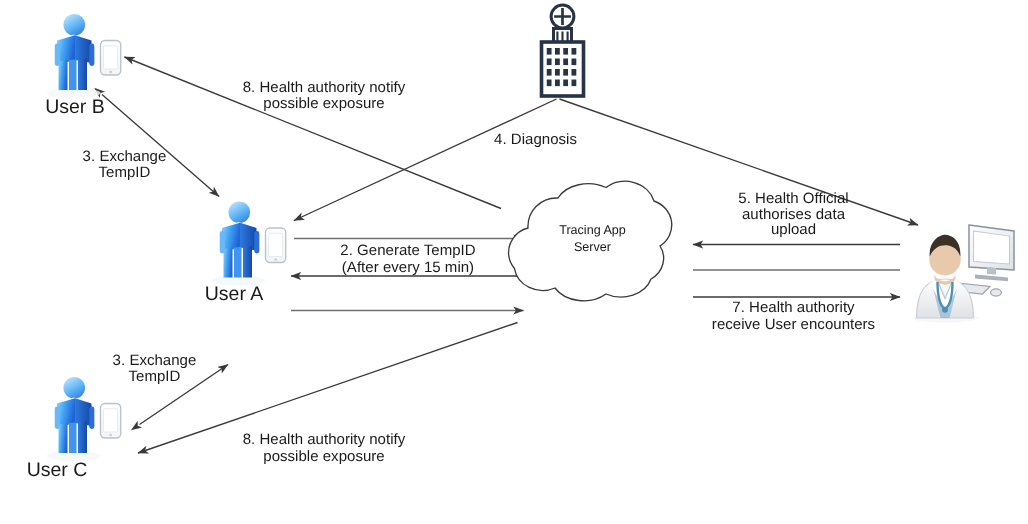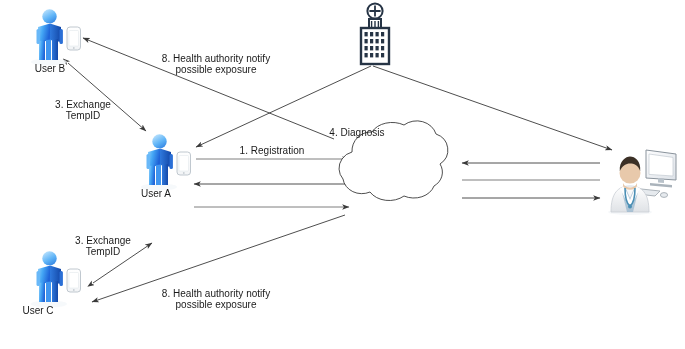--- a/index.html
+++ b/index.html
@@ -27,21 +27,21 @@
     font-size: 10px;
     line-height: 10.5px;
     color: #1a1a1a;
     text-align: center;
     white-space: pre-line;
     letter-spacing: 0.02px;
   }
   .actor-caption {
     position: absolute;
     font-family: "Liberation Sans", sans-serif;
-    font-size: 10px;
+    font-size: 13px;
     color: #1a1a1a;
     text-align: center;
     width: 60px;
   }
   .cloud-label {
     position: absolute;
     font-family: "Liberation Sans", sans-serif;
     font-size: 8.4px;
     line-height: 10.5px;
     color: #1a1a1a;
@@ -226,29 +226,37 @@
       <path d="M17,35 C19,41 29,41 31,35 L31,38 C29,43 19,43 17,38 Z" fill="#e8c9ab"></path>
       <path d="M19,40 C19,50 21,56 24,58 C27,56 29,50 29,40" fill="none" stroke="#4b8fb5" stroke-width="1.6"></path>
       <circle cx="24" cy="58.5" r="2" fill="#4b8fb5"></circle>
     </g>
   </svg>
 
   <div class="actor-caption" style="left:20px; top:63px;">User B</div>
   <div class="actor-caption" style="left:126px; top:188px;">User A</div>
   <div class="actor-caption" style="left:8px; top:305px;">User C</div>
 
+  <div class="cloud-label" style="left:352px; top:148px; width:86px;">Tracing App
+Server</div>
 
   <div class="label" style="left:48px; top:100px; width:70px;">3. Exchange
 TempID</div>
   <div class="label" style="left:68px; top:236px; width:70px;">3. Exchange
 TempID</div>
 
   <div class="label" style="left:152px; top:54px; width:128px;">8. Health authority notify
 possible exposure</div>
   <div class="label" style="left:152px; top:289px; width:128px;">8. Health authority notify
 possible exposure</div>
 
-  <div class="label" style="left:322px; top:89px; width:70px;margin-top:39px;">4. Diagnosis</div>
-
-  <div class="label" style="left:216px; top:146px; width:112px;">1. Registration</div>
-
+  <div class="label" style="left:322px; top:89px; width:70px;">4. Diagnosis</div>
+
+  <div class="label" style="left:206px; top:163px; width:132px;">2. Generate TempID
+(After every 15 min)</div>
+
+  <div class="label" style="left:470px; top:128px; width:118px;">5. Health Official
+authorises data
+upload</div>
+  <div class="label" style="left:466px; top:201px; width:126px;">7. Health authority
+receive User encounters</div>
 
 </div>
 
 </body></html>

